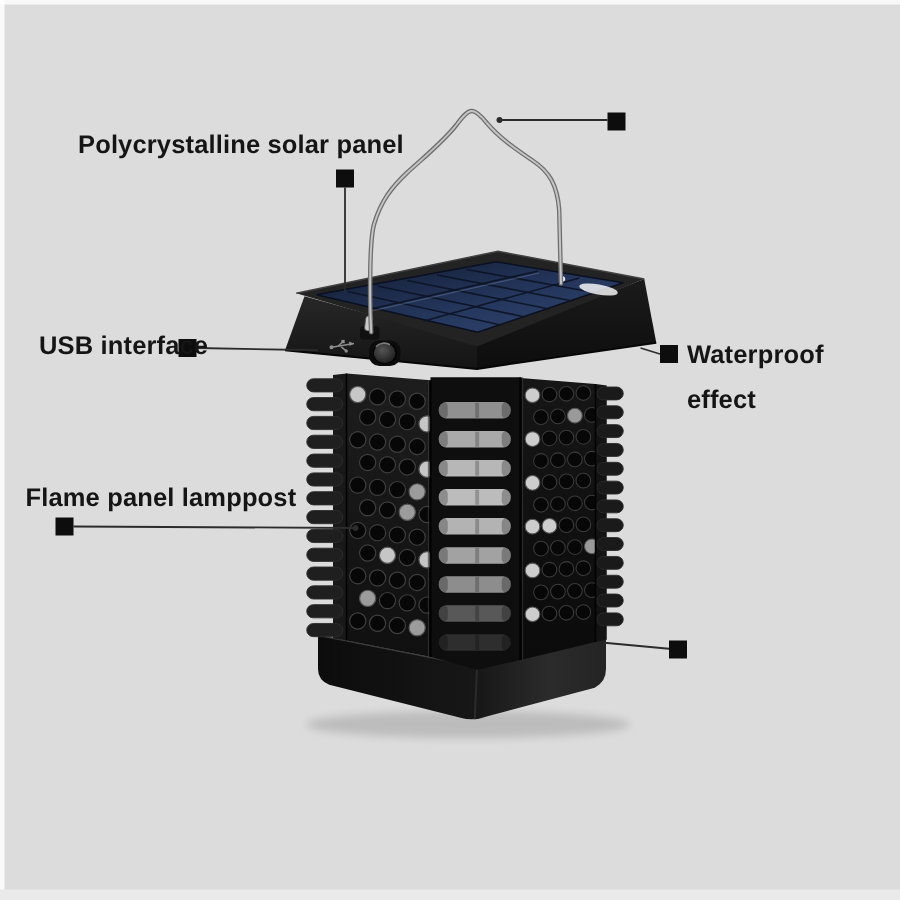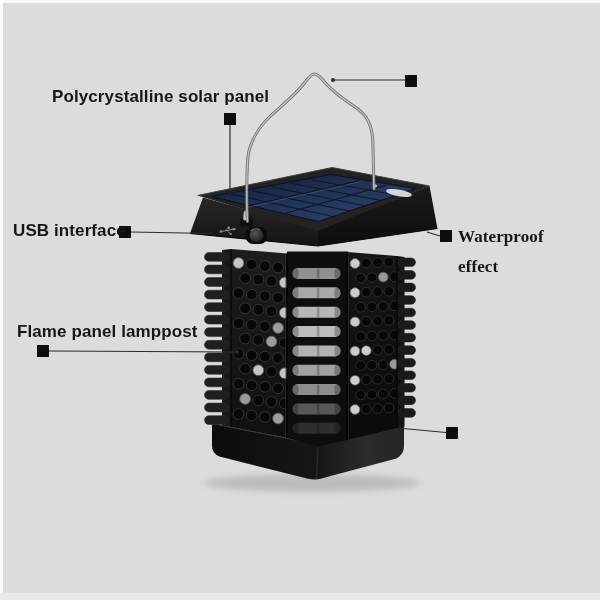--- a/index.html
+++ b/index.html
@@ -10,21 +10,21 @@
   }
   .edge{position:absolute;pointer-events:none;}
   .edge.left{left:0;top:0;width:3px;height:100%;background:rgba(255,255,255,.85);}
   .edge.top{left:0;top:0;width:100%;height:3px;background:rgba(255,255,255,.8);}
   .edge.bottom{left:0;bottom:0;width:100%;height:7px;background:#eaeaea;}
   #lantern-svg{position:absolute;left:0;top:0;}
   .lbl{
     position:absolute;font-weight:bold;font-size:17px;line-height:21px;
     color:#151515;white-space:nowrap;letter-spacing:.1px;
   }
-  .lbl .ln{display:block;line-height:30px;font-family:Liberation Serif, serif;}
+  .lbl .ln{display:block;line-height:30px;}
 </style>
 </head>
 <body>
 
 <div id="stage">
   <div class="edge top"></div>
   <div class="edge left"></div>
   <div class="edge bottom"></div>
 
   <svg id="lantern-svg" viewBox="0 0 600 600" width="600" height="600">
@@ -336,19 +336,19 @@
         <rect x="405" y="75" width="12" height="12"></rect>
         <rect x="119" y="226" width="12" height="12"></rect>
         <rect x="440" y="230" width="12" height="12"></rect>
         <rect x="37" y="345" width="12" height="12"></rect>
         <rect x="446" y="427" width="12" height="12"></rect>
       </g>
     </g>
   </svg>
 
   <div class="lbl" style="left:52px;top:86px">Polycrystalline solar panel</div>
-  <div class="lbl" style="left:13px;top:220px">USB interface</div>
+  <div class="lbl" style="left:26px;top:220px">USB interface</div>
   <div class="lbl" style="left:458px;top:222px">
     <span class="ln">Waterproof</span>
     <span class="ln">effect</span>
   </div>
   <div class="lbl" style="left:17px;top:321px">Flame panel lamppost</div>
 </div>
 
 </body></html>

